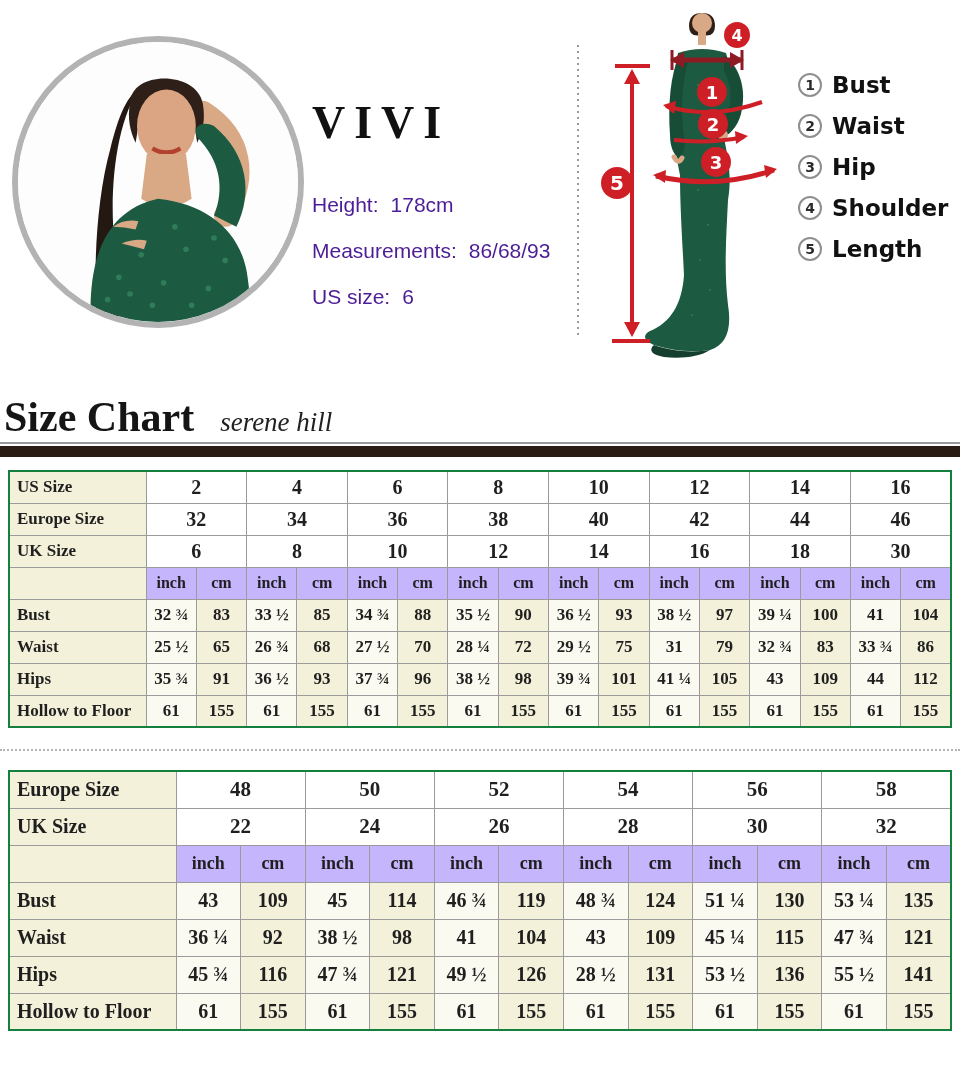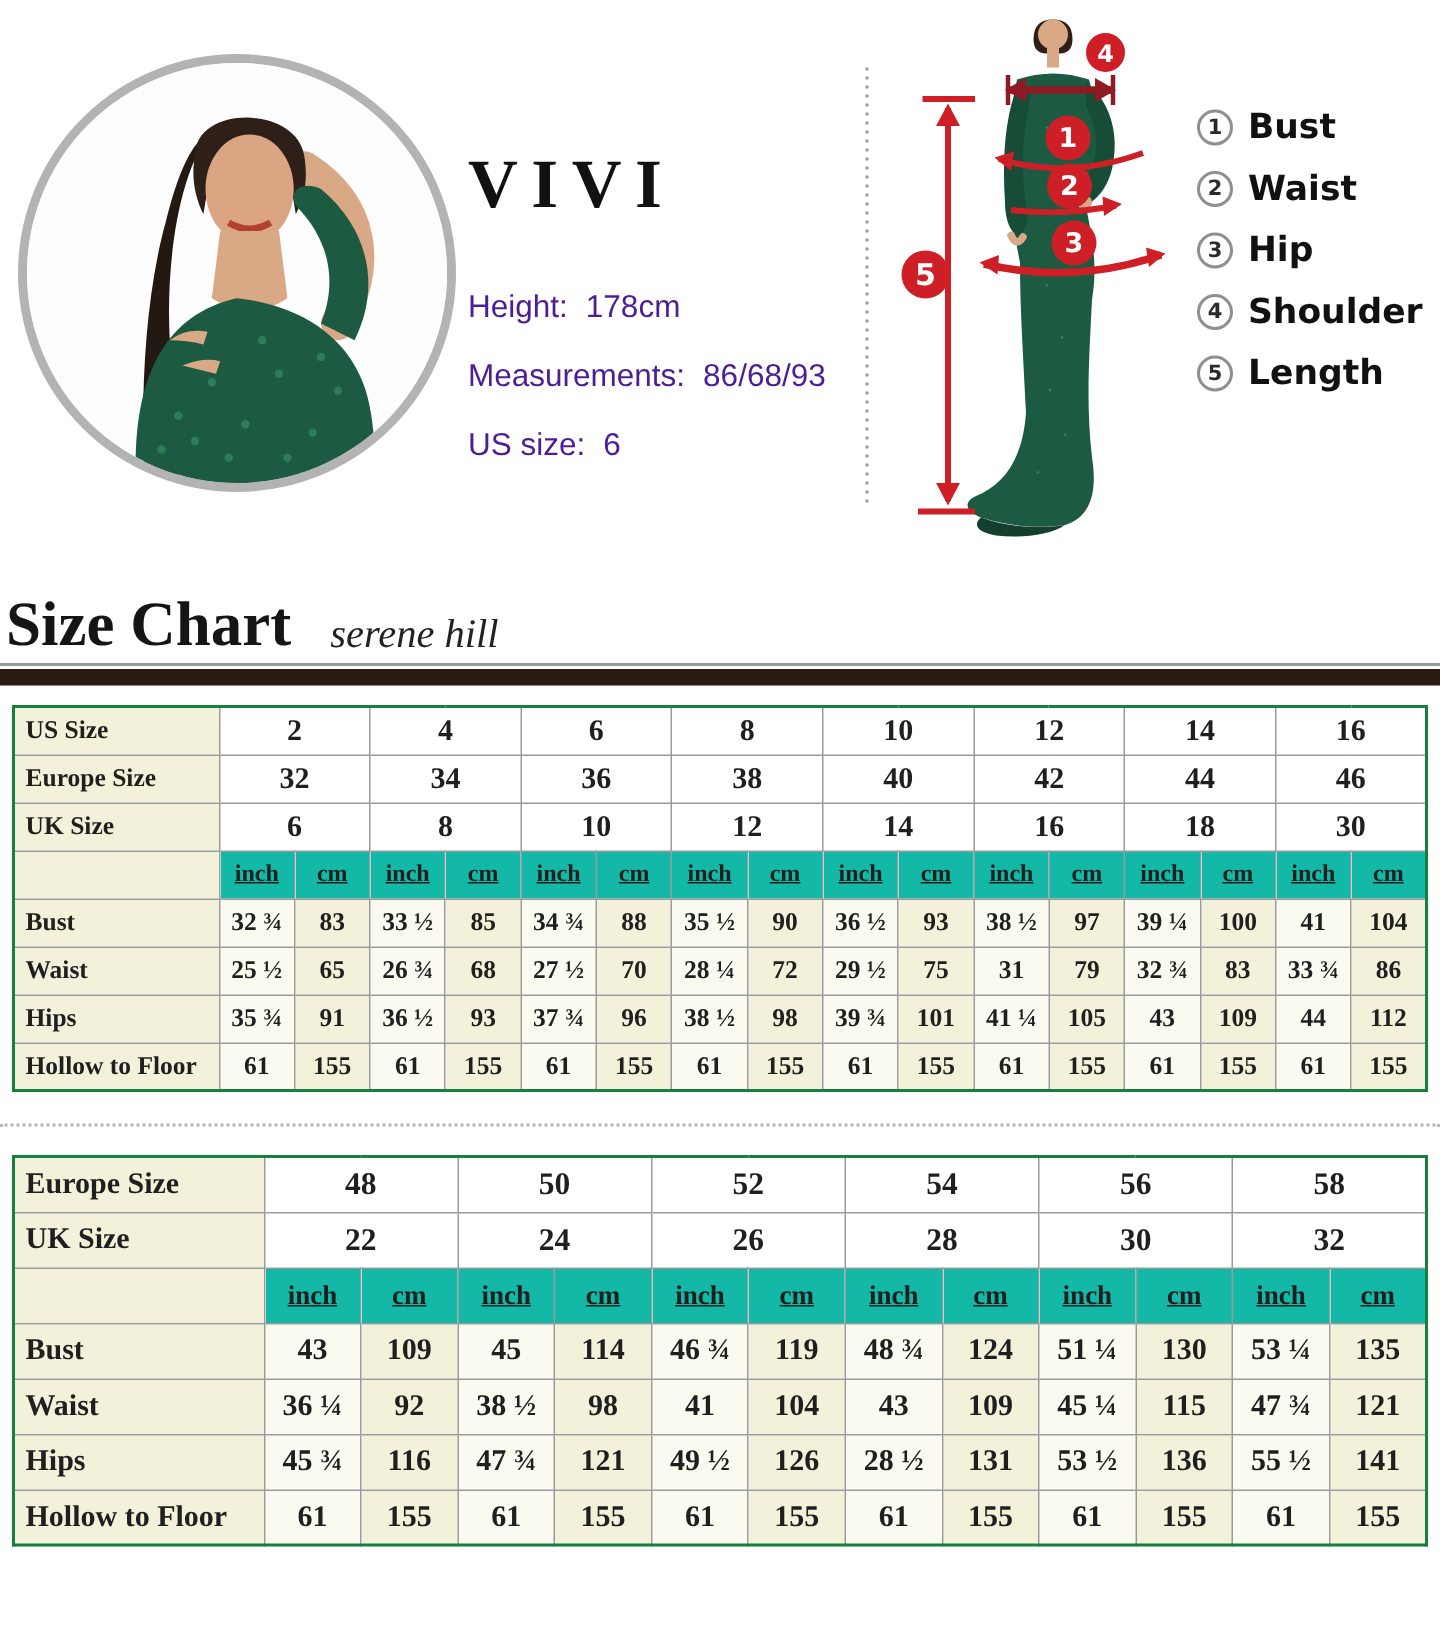--- a/index.html
+++ b/index.html
@@ -68,21 +68,21 @@
     border-collapse:collapse; table-layout:fixed; width:944px; margin-left:8px;
     font-family:"Liberation Serif", serif; font-weight:bold; color:#1f1f1f;
     border:2px solid #15803d;
   }
   .size-table td, .size-table th{
     border:1px solid #9b9b9b; text-align:center; padding:0; overflow:hidden;
     font-weight:bold;
   }
   .size-table th.rowlabel{ background:#f3f1d9; text-align:left; padding-left:7px; }
   .size-table td.size-val{ background:#ffffff; }
-  .size-table td.unit{ background:#14b8a6;text-decoration:underline; }
+  .size-table td.unit{ background:#c4b5fd; }
   .size-table td.inch-val{ background:#fbfaf1; }
   .size-table td.cm-val{ background:#f3f1d9; }
   #table1{ margin-top:13px; font-size:17px; }
   #table1 tr{ height:32px; }
   #table1 td.size-val{ font-size:20px; }
   #table1 td.unit{ font-size:16px; }
   #table2{ font-size:20px; }
   #table2 tr{ height:37px; }
   #table2 td.size-val{ font-size:21px; }
   #table2 td.unit{ font-size:18px; }

